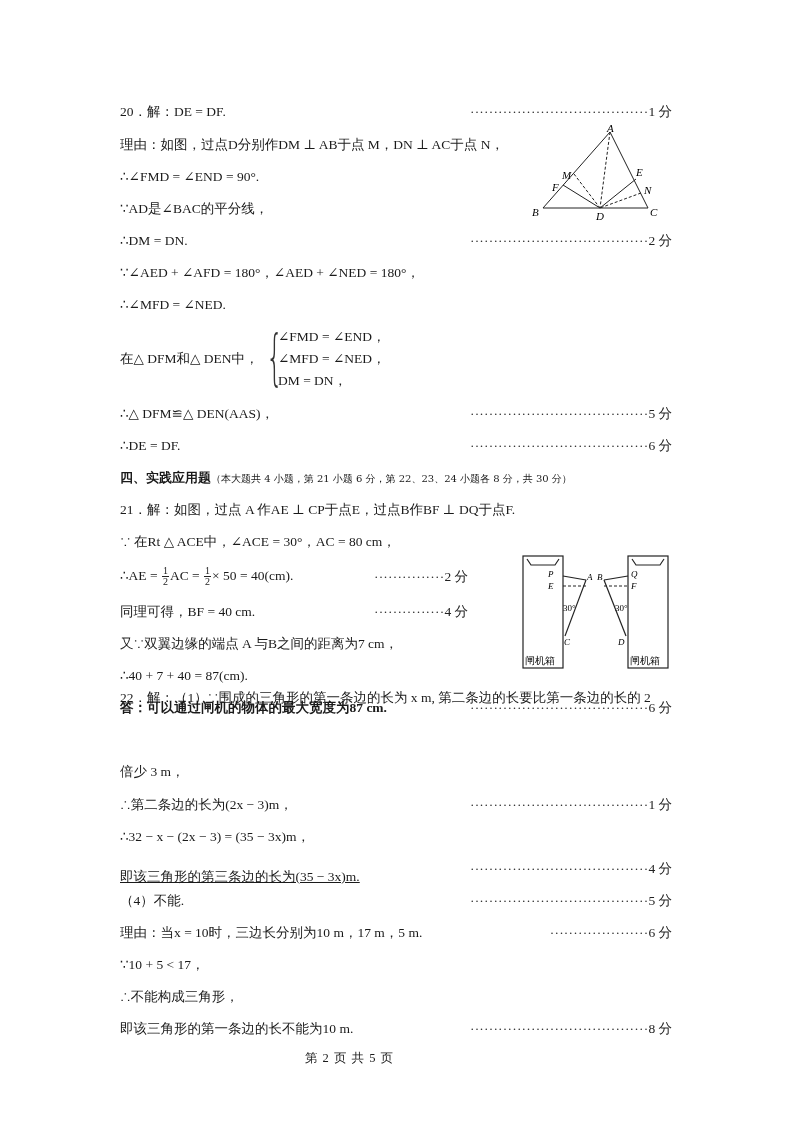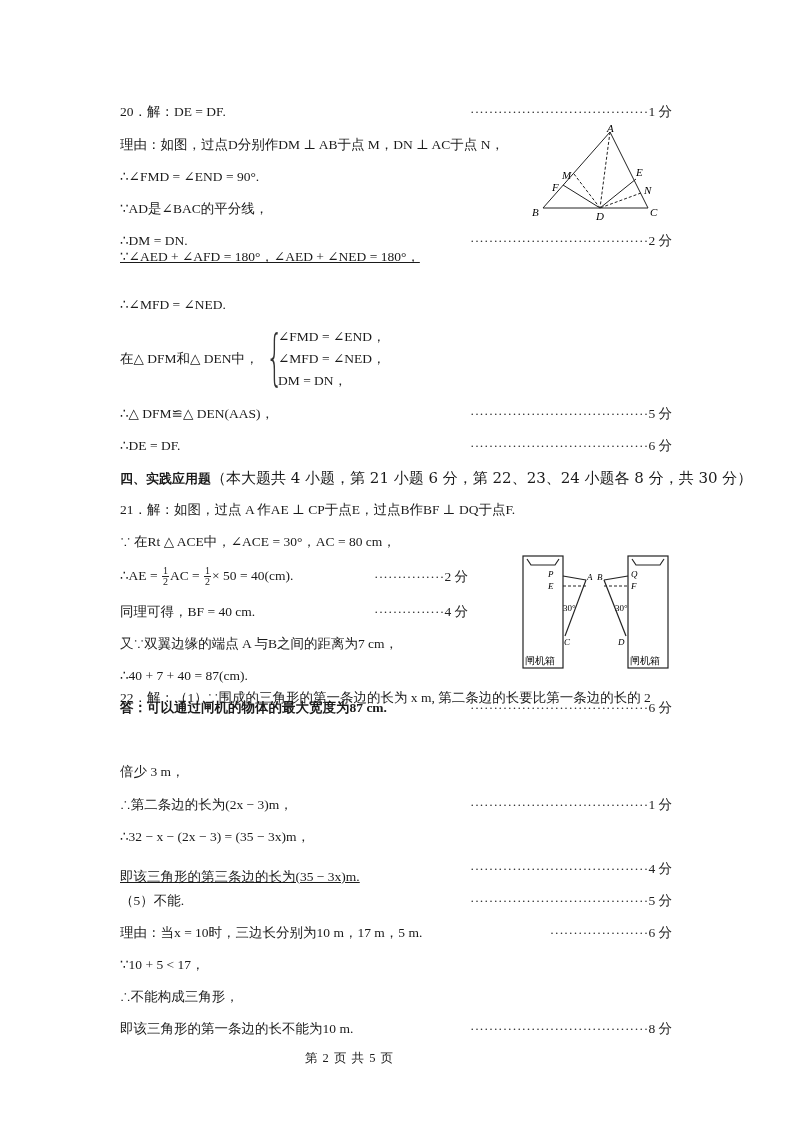--- a/index.html
+++ b/index.html
@@ -2,21 +2,21 @@
 <html><head>
 <meta charset="utf-8">
 <style>
   html, body { margin:0; padding:0; background:#ffffff; }
   body { width:794px; height:1122px; position:relative; overflow:hidden;
          font-family:"Liberation Serif","DejaVu Serif",serif; color:#1a1a1a; font-size:13.5px; }
   .line { position:absolute; left:120px; white-space:nowrap; line-height:18px; }
   .score { position:absolute; right:122px; white-space:nowrap; line-height:18px; color:#222; }
   .score .dots { letter-spacing:0.2px; color:#333; }
   .heading { font-family:"DejaVu Sans", sans-serif; font-weight:bold; font-size:13px; }
-  .heading .sub { font-weight:normal; font-family:"DejaVu Serif",serif; font-size:15px; }
+  .heading .sub { font-weight:normal; font-family:"DejaVu Serif",serif; font-size:10px; }
   .brace-block { position:absolute; left:120px; top:326px; height:66px; }
   .brace-label { position:absolute; left:0; top:24px; white-space:nowrap; }
   .brace { position:absolute; left:146px; top:0; font-size:60px; line-height:62px; font-weight:100; color:#333; transform:scaleX(0.45); transform-origin:left; font-family:"DejaVu Sans",sans-serif; }
   .brace-lines { position:absolute; left:158px; top:0; }
   .brace-lines div { line-height:22px; white-space:nowrap; }
   .frac { display:inline-block; vertical-align:middle; text-align:center; font-size:10px; line-height:10px; margin:0 1px; font-style:normal; }
   .frac span { display:block; }
   .frac .num { border-bottom:1px solid #222; padding:0 1px; }
   .footer { position:absolute; top:1050px; left:0; width:699px; text-align:center; font-size:12.5px; letter-spacing:1px; }
   svg text { font-family:"Liberation Serif",serif; font-style:italic; }
@@ -24,21 +24,21 @@
 </head>
 <body>
 
 <div class="line" style="top:103px;">20．解：DE = DF.</div>
 <div class="score" style="top:103px;"><span class="dots">······································</span><span>1 分</span></div>
 <div class="line" style="top:136px;">理由：如图，过点D分别作DM ⊥ AB于点 M，DN ⊥ AC于点 N，</div>
 <div class="line" style="top:168px;">∴∠FMD = ∠END = 90°.</div>
 <div class="line" style="top:200px;">∵AD是∠BAC的平分线，</div>
 <div class="line" style="top:232px;">∴DM = DN.</div>
 <div class="score" style="top:232px;"><span class="dots">······································</span><span>2 分</span></div>
-<div class="line" style="top:248px;text-decoration:underline;">∵∠AED + ∠AFD = 180°，∠AED + ∠NED = 180°，</div>
+<div class="line" style="top:264px;">∵∠AED + ∠AFD = 180°，∠AED + ∠NED = 180°，</div>
 <div class="line" style="top:296px;">∴∠MFD = ∠NED.</div>
 
 <div class="brace-block">
   <div class="brace-label">在△ DFM和△ DEN中，</div>
   <div class="brace">{</div>
   <div class="brace-lines">
     <div>∠FMD = ∠END，</div>
     <div>∠MFD = ∠NED，</div>
     <div>DM = DN，</div>
   </div>
@@ -112,21 +112,21 @@
   <text x="112" y="111" font-size="10" style="font-style:normal;font-family:'DejaVu Sans',sans-serif">闸机箱</text>
 </svg>
 
 <div class="line" style="top:689px;">22．解：（1）∵围成的三角形的第一条边的长为 x m, 第二条边的长要比第一条边的长的 2</div>
 <div class="line" style="top:763px;">倍少 3 m，</div>
 <div class="line" style="top:796px;">∴第二条边的长为(2x − 3)m，</div>
 <div class="score" style="top:796px;"><span class="dots">······································</span><span>1 分</span></div>
 <div class="line" style="top:828px;">∴32 − x − (2x − 3) = (35 − 3x)m，</div>
 <div class="line" style="top:868px;text-decoration:underline;">即该三角形的第三条边的长为(35 − 3x)m.</div>
 <div class="score" style="top:860px;"><span class="dots">······································</span><span>4 分</span></div>
-<div class="line" style="top:892px;">（5）不能.</div>
+<div class="line" style="top:892px;">（4）不能.</div>
 <div class="score" style="top:892px;"><span class="dots">······································</span><span>5 分</span></div>
 <div class="line" style="top:924px;">理由：当x = 10时，三边长分别为10 m，17 m，5 m.</div>
 <div class="score" style="top:924px;"><span class="dots">·····················</span><span>6 分</span></div>
 <div class="line" style="top:956px;">∵10 + 5 &lt; 17，</div>
 <div class="line" style="top:988px;">∴不能构成三角形，</div>
 <div class="line" style="top:1020px;">即该三角形的第一条边的长不能为10 m.</div>
 <div class="score" style="top:1020px;"><span class="dots">······································</span><span>8 分</span></div>
 
 <div class="footer">第 2 页    共 5 页</div>
 

